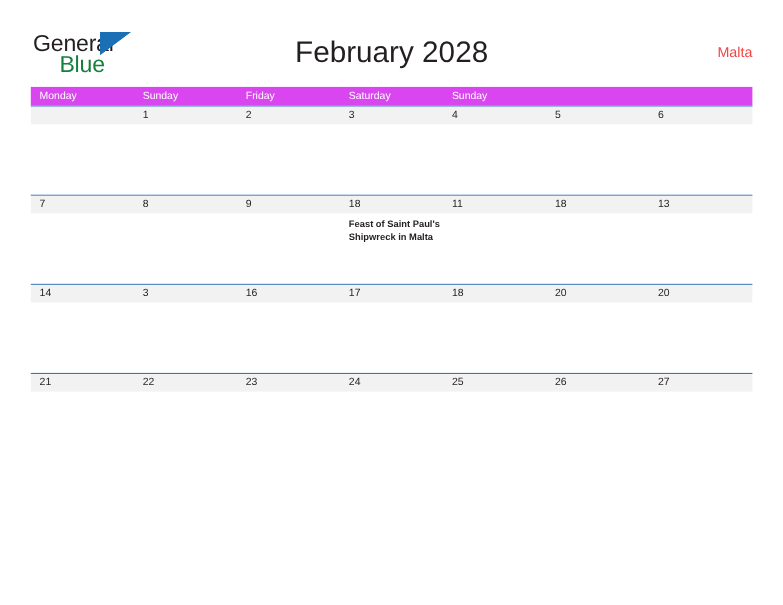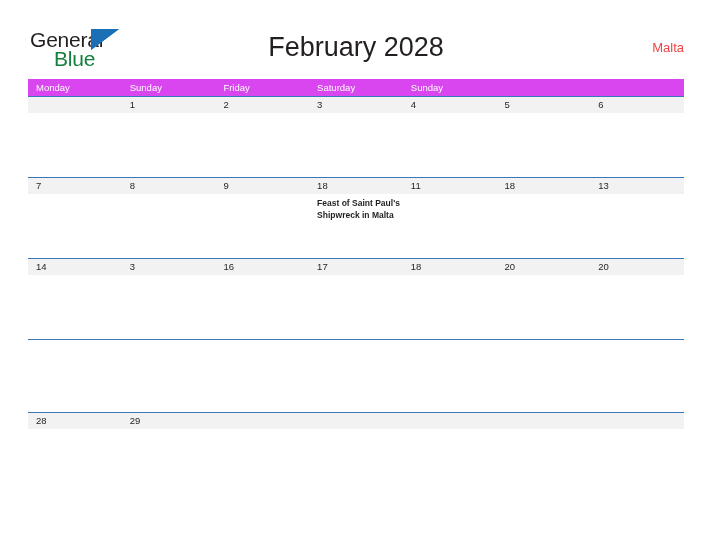--- a/index.html
+++ b/index.html
@@ -288,20 +288,29 @@
         <div class="event-cell">
             <div class="event-text"></div>
           </div>
         <div class="event-cell">
             <div class="event-text"></div>
           </div>
       </div>
     </div>
 
     <div class="week-row h-mid">
+      <div class="date-band">
+        <div class="date-cell">21</div>
+        <div class="date-cell">22</div>
+        <div class="date-cell">23</div>
+        <div class="date-cell">24</div>
+        <div class="date-cell">25</div>
+        <div class="date-cell">26</div>
+        <div class="date-cell">27</div>
+      </div>
       <div class="event-layer">
         <div class="event-cell">
             <div class="event-text"></div>
           </div>
         <div class="event-cell">
             <div class="event-text"></div>
           </div>
         <div class="event-cell">
             <div class="event-text"></div>
           </div>
@@ -313,26 +322,15 @@
           </div>
         <div class="event-cell">
             <div class="event-text"></div>
           </div>
         <div class="event-cell">
             <div class="event-text"></div>
           </div>
       </div>
     </div>
 
-    <div class="week-row h-short">
-      <div class="date-band">
-        <div class="date-cell">28</div>
-        <div class="date-cell">29</div>
-        <div class="date-cell"></div>
-        <div class="date-cell"></div>
-        <div class="date-cell"></div>
-        <div class="date-cell"></div>
-        <div class="date-cell"></div>
-      </div>
-    </div>
 
   </div>
 </div>
 
 </body></html>

